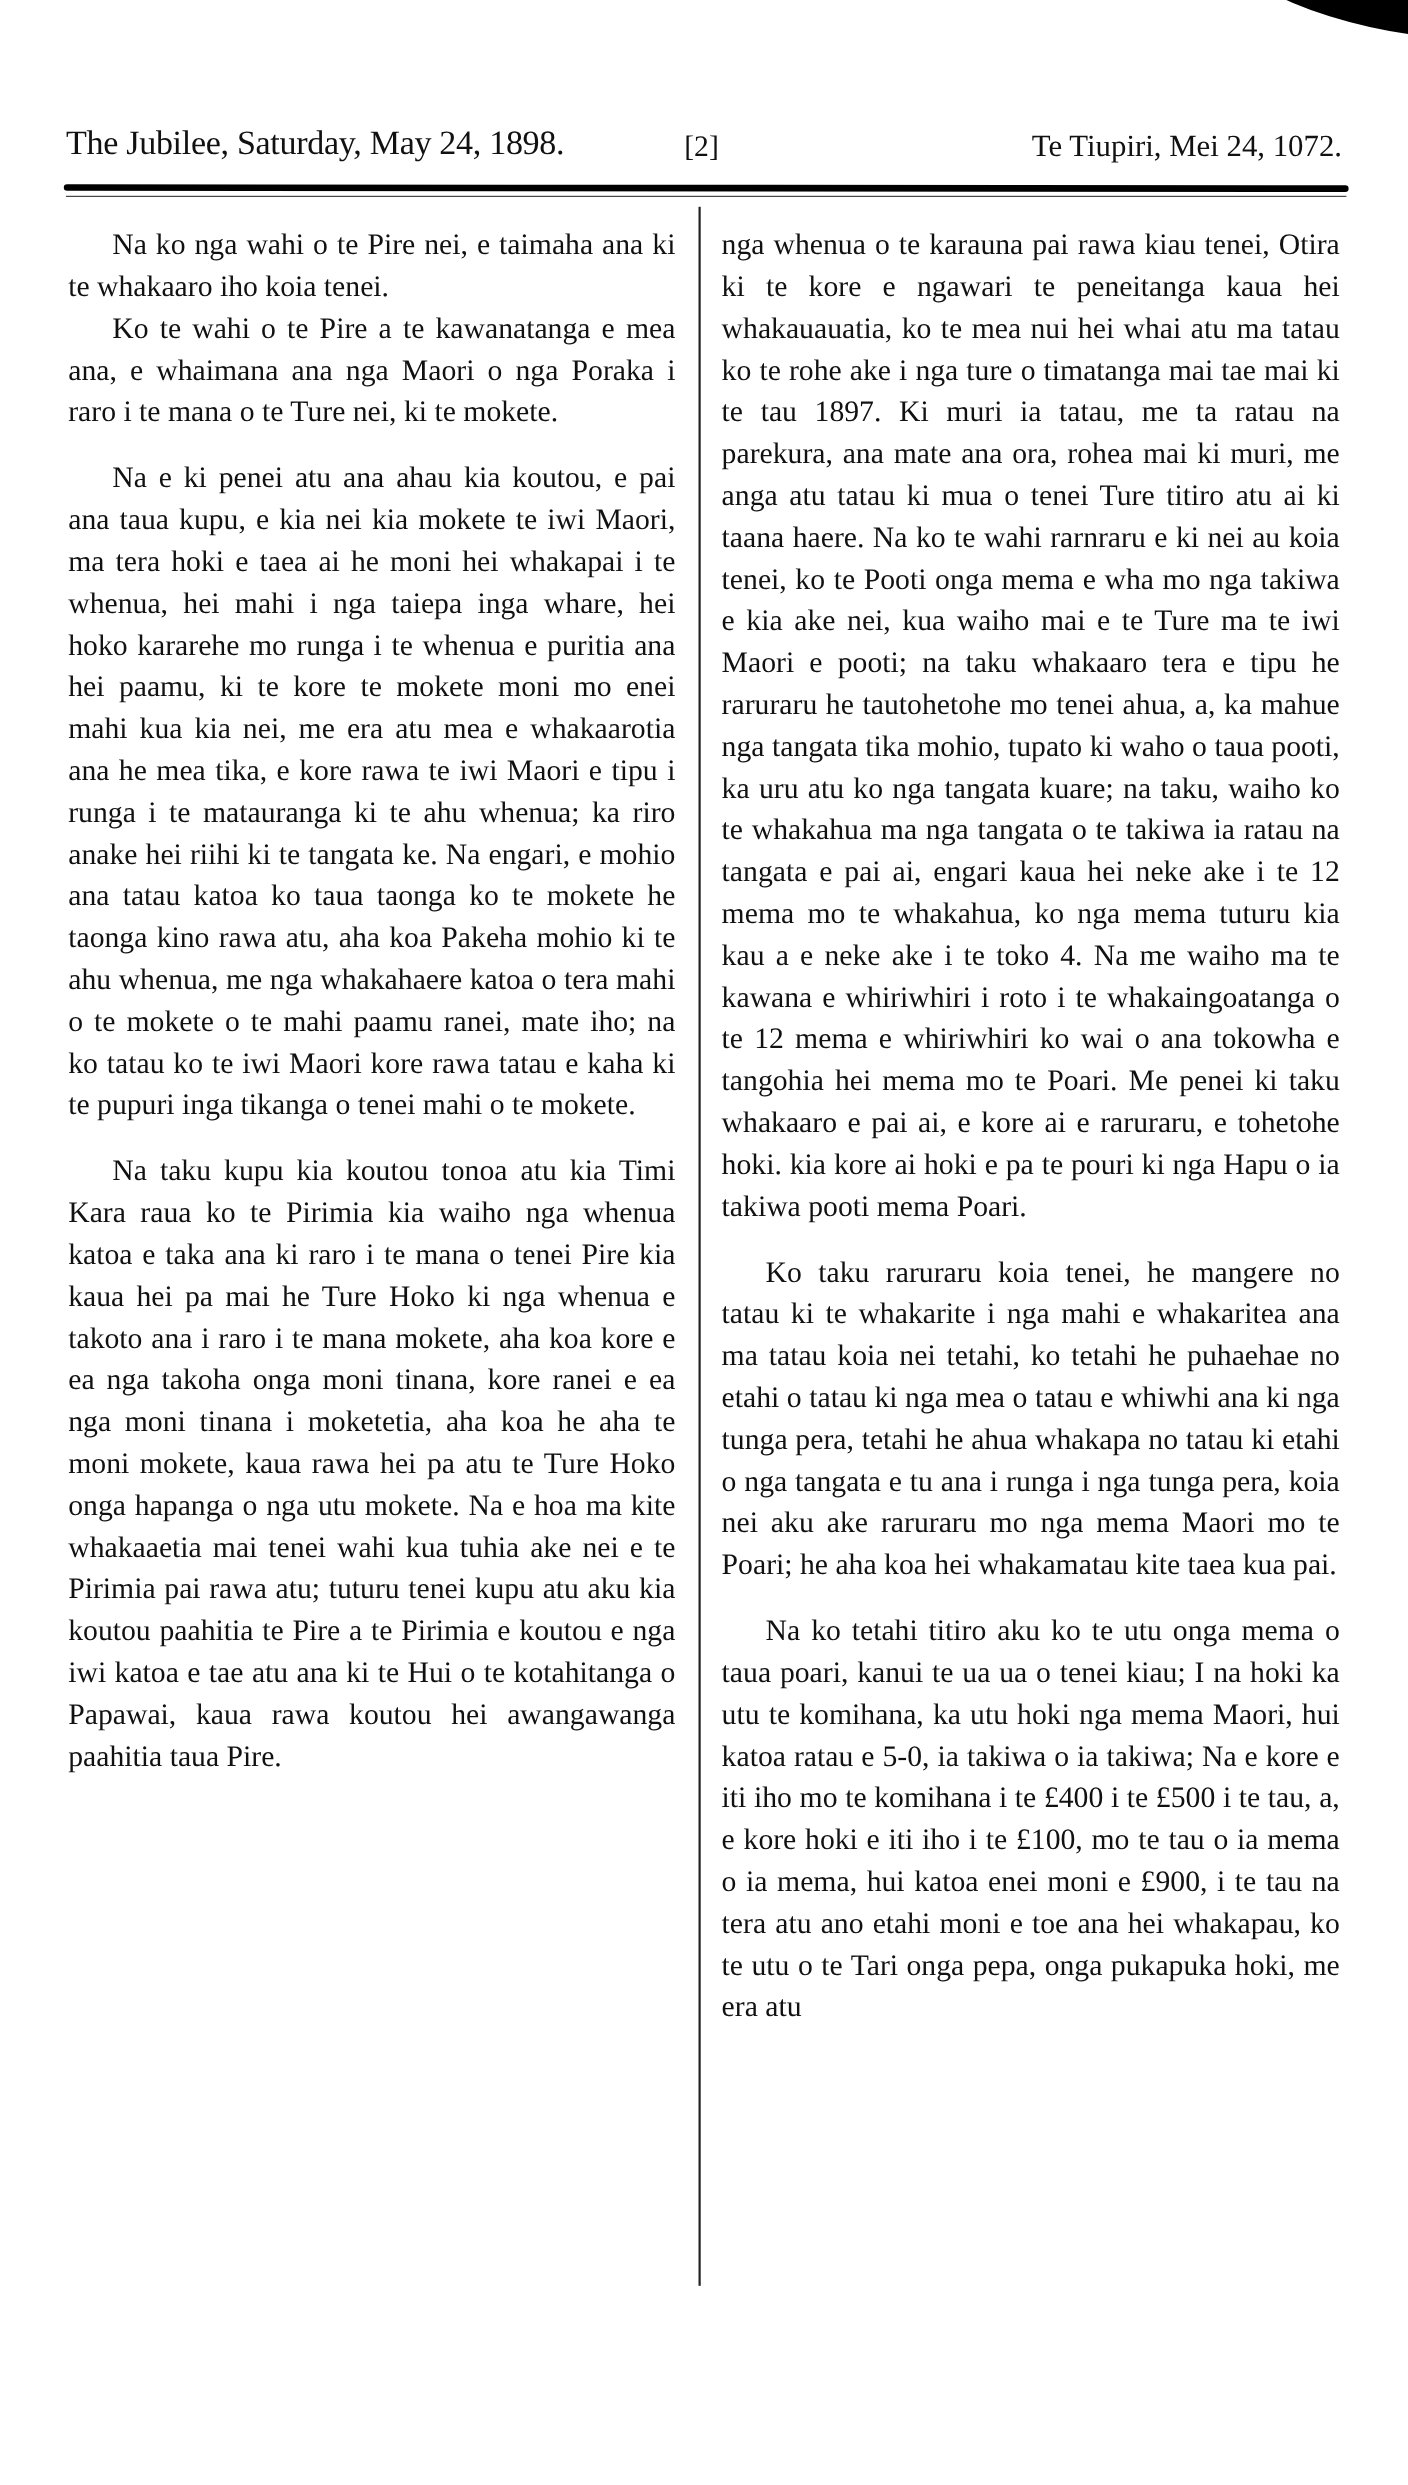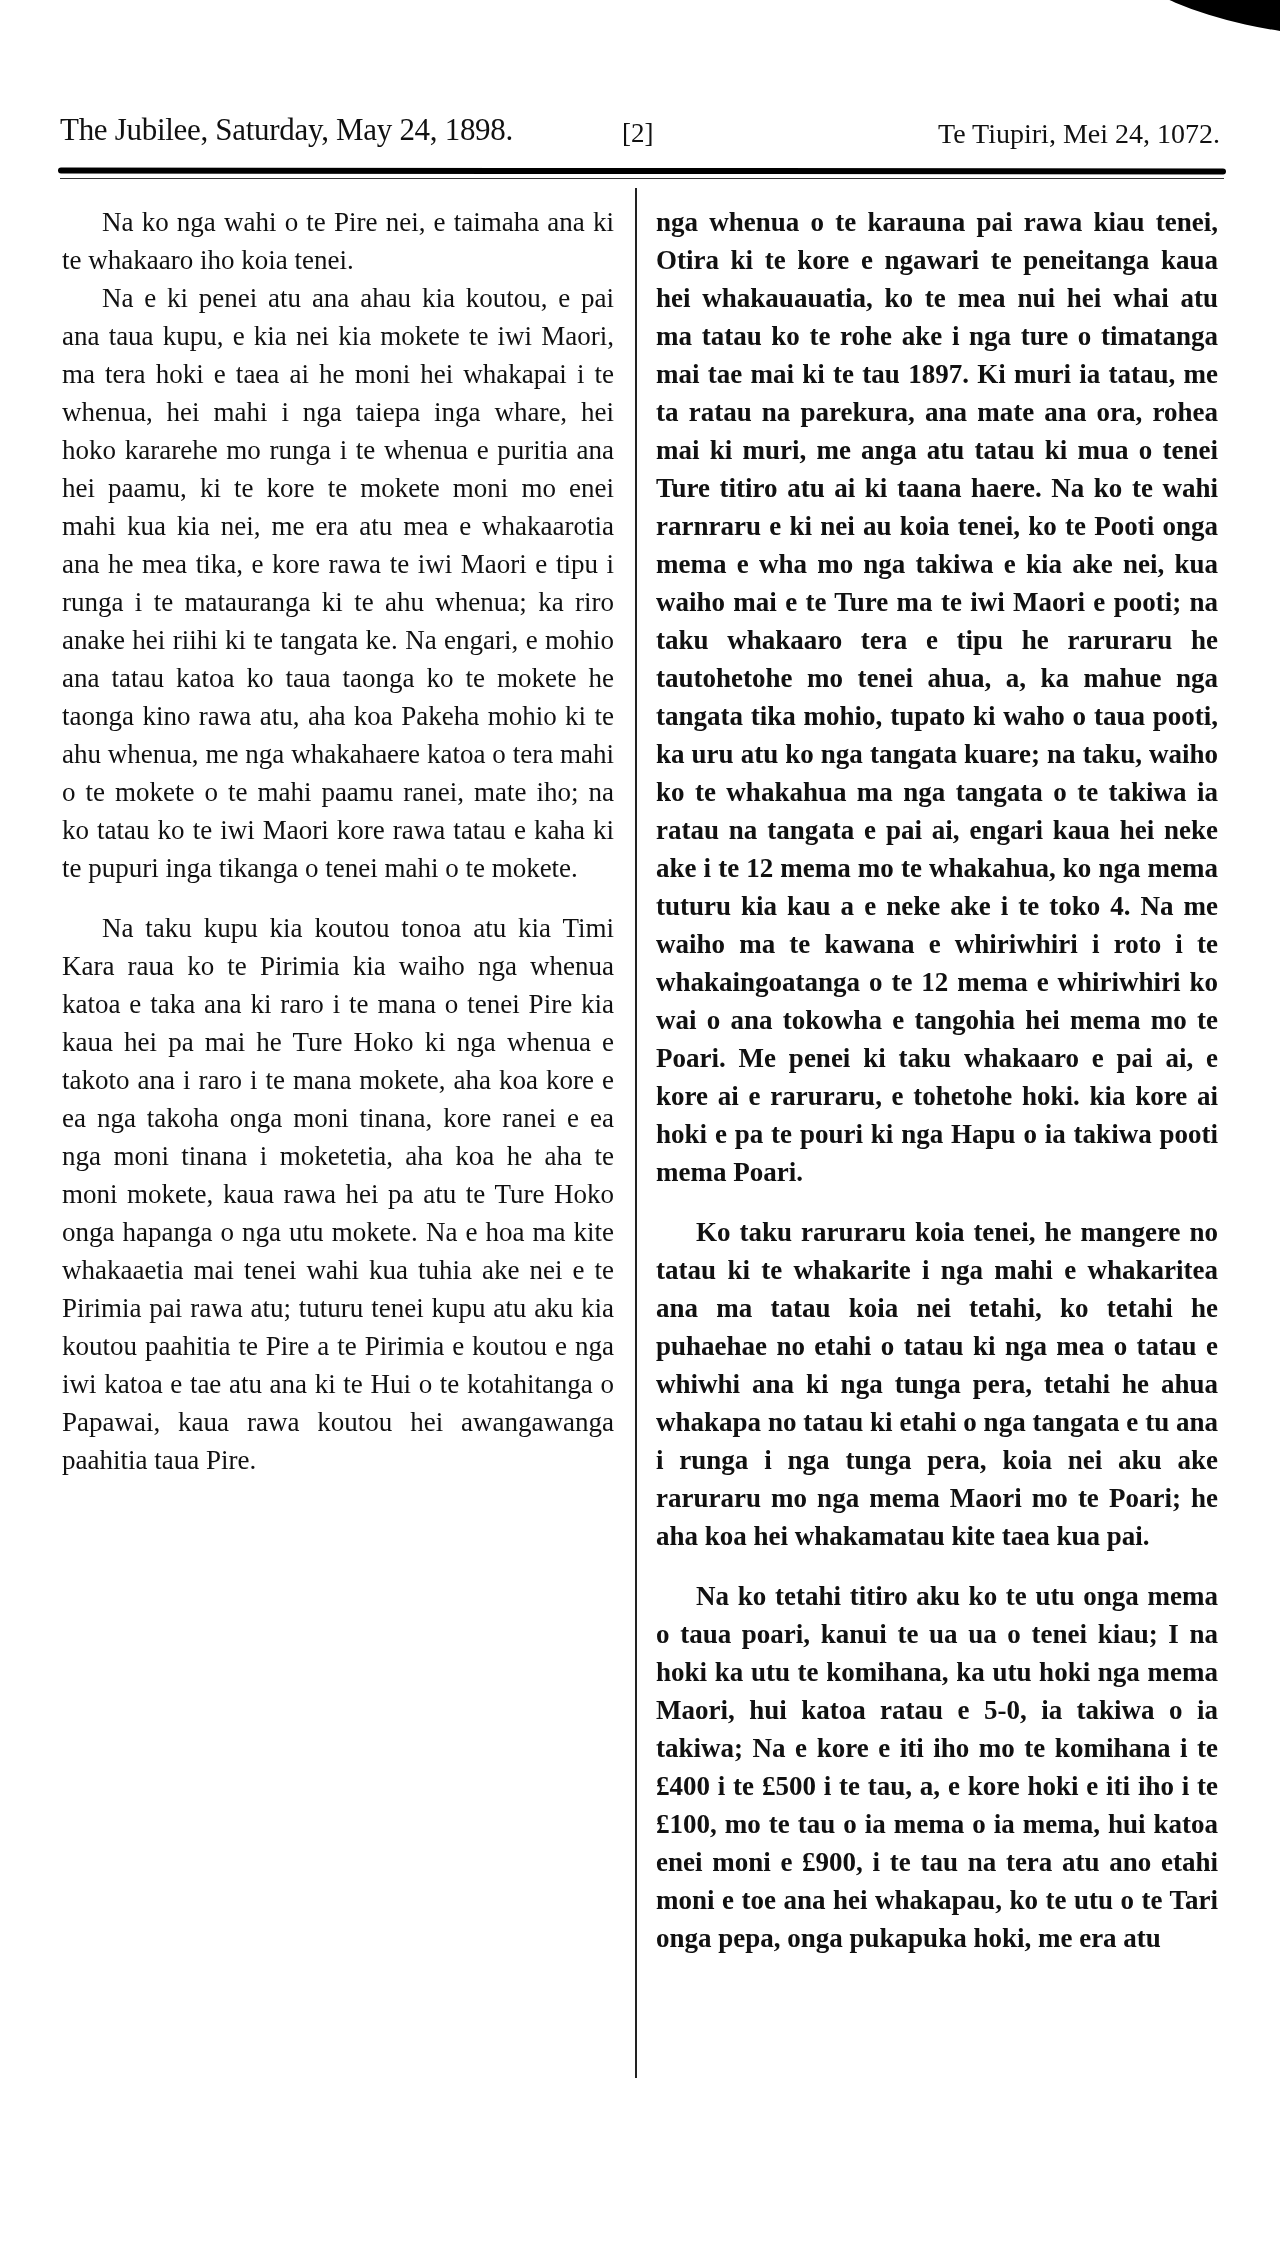--- a/index.html
+++ b/index.html
@@ -7,21 +7,21 @@
   .corner { position: absolute; right: -40px; top: -60px; width: 230px; height: 80px; background: #000; border-radius: 0 0 0 200px / 0 0 0 80px; transform: rotate(8deg); }
   .header { position: absolute; top: 112px; left: 60px; width: 1160px; height: 40px; }
   .hdr-left { position: absolute; left: 0; top: 0; font-size: 31px; letter-spacing: -0.3px; }
   .hdr-mid { position: absolute; left: 562px; top: 6px; font-size: 27px; }
   .hdr-right { position: absolute; right: 0; top: 6px; font-size: 28px; }
   .rule-thick { position: absolute; top: 168px; left: 58px; width: 1168px; height: 6px; background: #000; border-radius: 3px; transform: skewY(0.05deg); }
   .rule-thin { position: absolute; top: 178px; left: 60px; width: 1164px; height: 1px; background: #333; }
   .divider { position: absolute; left: 635px; top: 188px; width: 2px; height: 1890px; background: #222; }
   .column { position: absolute; top: 203px; font-size: 27px; line-height: 38px; text-align: justify; }
   .col-left { left: 62px; width: 552px; }
-  .col-right { left: 656px; width: 562px; font-weight: bold; }
+  .col-right { left: 656px; width: 562px; }
   .para { margin: 0 0 22px 0; text-indent: 40px; hyphens: none; }
   .para.tight { margin-bottom: 0; }
   .para.cont { text-indent: 0; }
 </style>
 </head>
 <body>
 
 <div class="corner"></div>
 
 <div class="header">
@@ -29,20 +29,21 @@
   <span class="hdr-mid">[2]</span>
   <span class="hdr-right">Te Tiupiri, Mei 24, 1072.</span>
 </div>
 
 <div class="rule-thick"></div>
 <div class="rule-thin"></div>
 <div class="divider"></div>
 
 <div class="column col-left">
   <p class="para tight">Na ko nga wahi o te Pire nei, e taimaha ana ki te whakaaro iho koia tenei.</p>
+  <p class="para">Ko te wahi o te Pire a te kawanatanga e mea ana, e whaimana ana nga Maori o nga Poraka i raro i te mana o te Ture nei, ki te mokete.</p>
   <p class="para">Na e ki penei atu ana ahau kia koutou, e pai ana taua kupu, e kia nei kia mokete te iwi Maori, ma tera hoki e taea ai he moni hei whakapai i te whenua, hei mahi i nga taiepa inga whare, hei hoko kararehe mo runga i te whenua e puritia ana hei paamu, ki te kore te mokete moni mo enei mahi kua kia nei, me era atu mea e whakaarotia ana he mea tika, e kore rawa te iwi Maori e tipu i runga i te matauranga ki te ahu whenua; ka riro anake hei riihi ki te tangata ke. Na engari, e mohio ana tatau katoa ko taua taonga ko te mokete he taonga kino rawa atu, aha koa Pakeha mohio ki te ahu whenua, me nga whakahaere katoa o tera mahi o te mokete o te mahi paamu ranei, mate iho; na ko tatau ko te iwi Maori kore rawa tatau e kaha ki te pupuri inga tikanga o tenei mahi o te mokete.</p>
   <p class="para">Na taku kupu kia koutou tonoa atu kia Timi Kara raua ko te Pirimia kia waiho nga whenua katoa e taka ana ki raro i te mana o tenei Pire kia kaua hei pa mai he Ture Hoko ki nga whenua e takoto ana i raro i te mana mokete, aha koa kore e ea nga takoha onga moni tinana, kore ranei e ea nga moni tinana i moketetia, aha koa he aha te moni mokete, kaua rawa hei pa atu te Ture Hoko onga hapanga o nga utu mokete. Na e hoa ma kite whakaaetia mai tenei wahi kua tuhia ake nei e te Pirimia pai rawa atu; tuturu tenei kupu atu aku kia koutou paahitia te Pire a te Pirimia e koutou e nga iwi katoa e tae atu ana ki te Hui o te kotahitanga o Papawai, kaua rawa koutou hei awangawanga paahitia taua Pire.</p>
 </div>
 
 <div class="column col-right">
   <p class="para cont">nga whenua o te karauna pai rawa kiau tenei, Otira ki te kore e ngawari te peneitanga kaua hei whakauauatia, ko te mea nui hei whai atu ma tatau ko te rohe ake i nga ture o timatanga mai tae mai ki te tau 1897. Ki muri ia tatau, me ta ratau na parekura, ana mate ana ora, rohea mai ki muri, me anga atu tatau ki mua o tenei Ture titiro atu ai ki taana haere. Na ko te wahi rarnraru e ki nei au koia tenei, ko te Pooti onga mema e wha mo nga takiwa e kia ake nei, kua waiho mai e te Ture ma te iwi Maori e pooti; na taku whakaaro tera e tipu he raruraru he tautohetohe mo tenei ahua, a, ka mahue nga tangata tika mohio, tupato ki waho o taua pooti, ka uru atu ko nga tangata kuare; na taku, waiho ko te whakahua ma nga tangata o te takiwa ia ratau na tangata e pai ai, engari kaua hei neke ake i te 12 mema mo te whakahua, ko nga mema tuturu kia kau a e neke ake i te toko 4. Na me waiho ma te kawana e whiriwhiri i roto i te whakaingoatanga o te 12 mema e whiriwhiri ko wai o ana tokowha e tangohia hei mema mo te Poari. Me penei ki taku whakaaro e pai ai, e kore ai e raruraru, e tohetohe hoki. kia kore ai hoki e pa te pouri ki nga Hapu o ia takiwa pooti mema Poari.</p>
   <p class="para">Ko taku raruraru koia tenei, he mangere no tatau ki te whakarite i nga mahi e whakaritea ana ma tatau koia nei tetahi, ko tetahi he puhaehae no etahi o tatau ki nga mea o tatau e whiwhi ana ki nga tunga pera, tetahi he ahua whakapa no tatau ki etahi o nga tangata e tu ana i runga i nga tunga pera, koia nei aku ake raruraru mo nga mema Maori mo te Poari; he aha koa hei whakamatau kite taea kua pai.</p>
   <p class="para">Na ko tetahi titiro aku ko te utu onga mema o taua poari, kanui te ua ua o tenei kiau; I na hoki ka utu te komihana, ka utu hoki nga mema Maori, hui katoa ratau e 5-0, ia takiwa o ia takiwa; Na e kore e iti iho mo te komihana i te £400 i te £500 i te tau, a, e kore hoki e iti iho i te £100, mo te tau o ia mema o ia mema, hui katoa enei moni e £900, i te tau na tera atu ano etahi moni e toe ana hei whakapau, ko te utu o te Tari onga pepa, onga pukapuka hoki, me era atu</p>
 </div>
 

